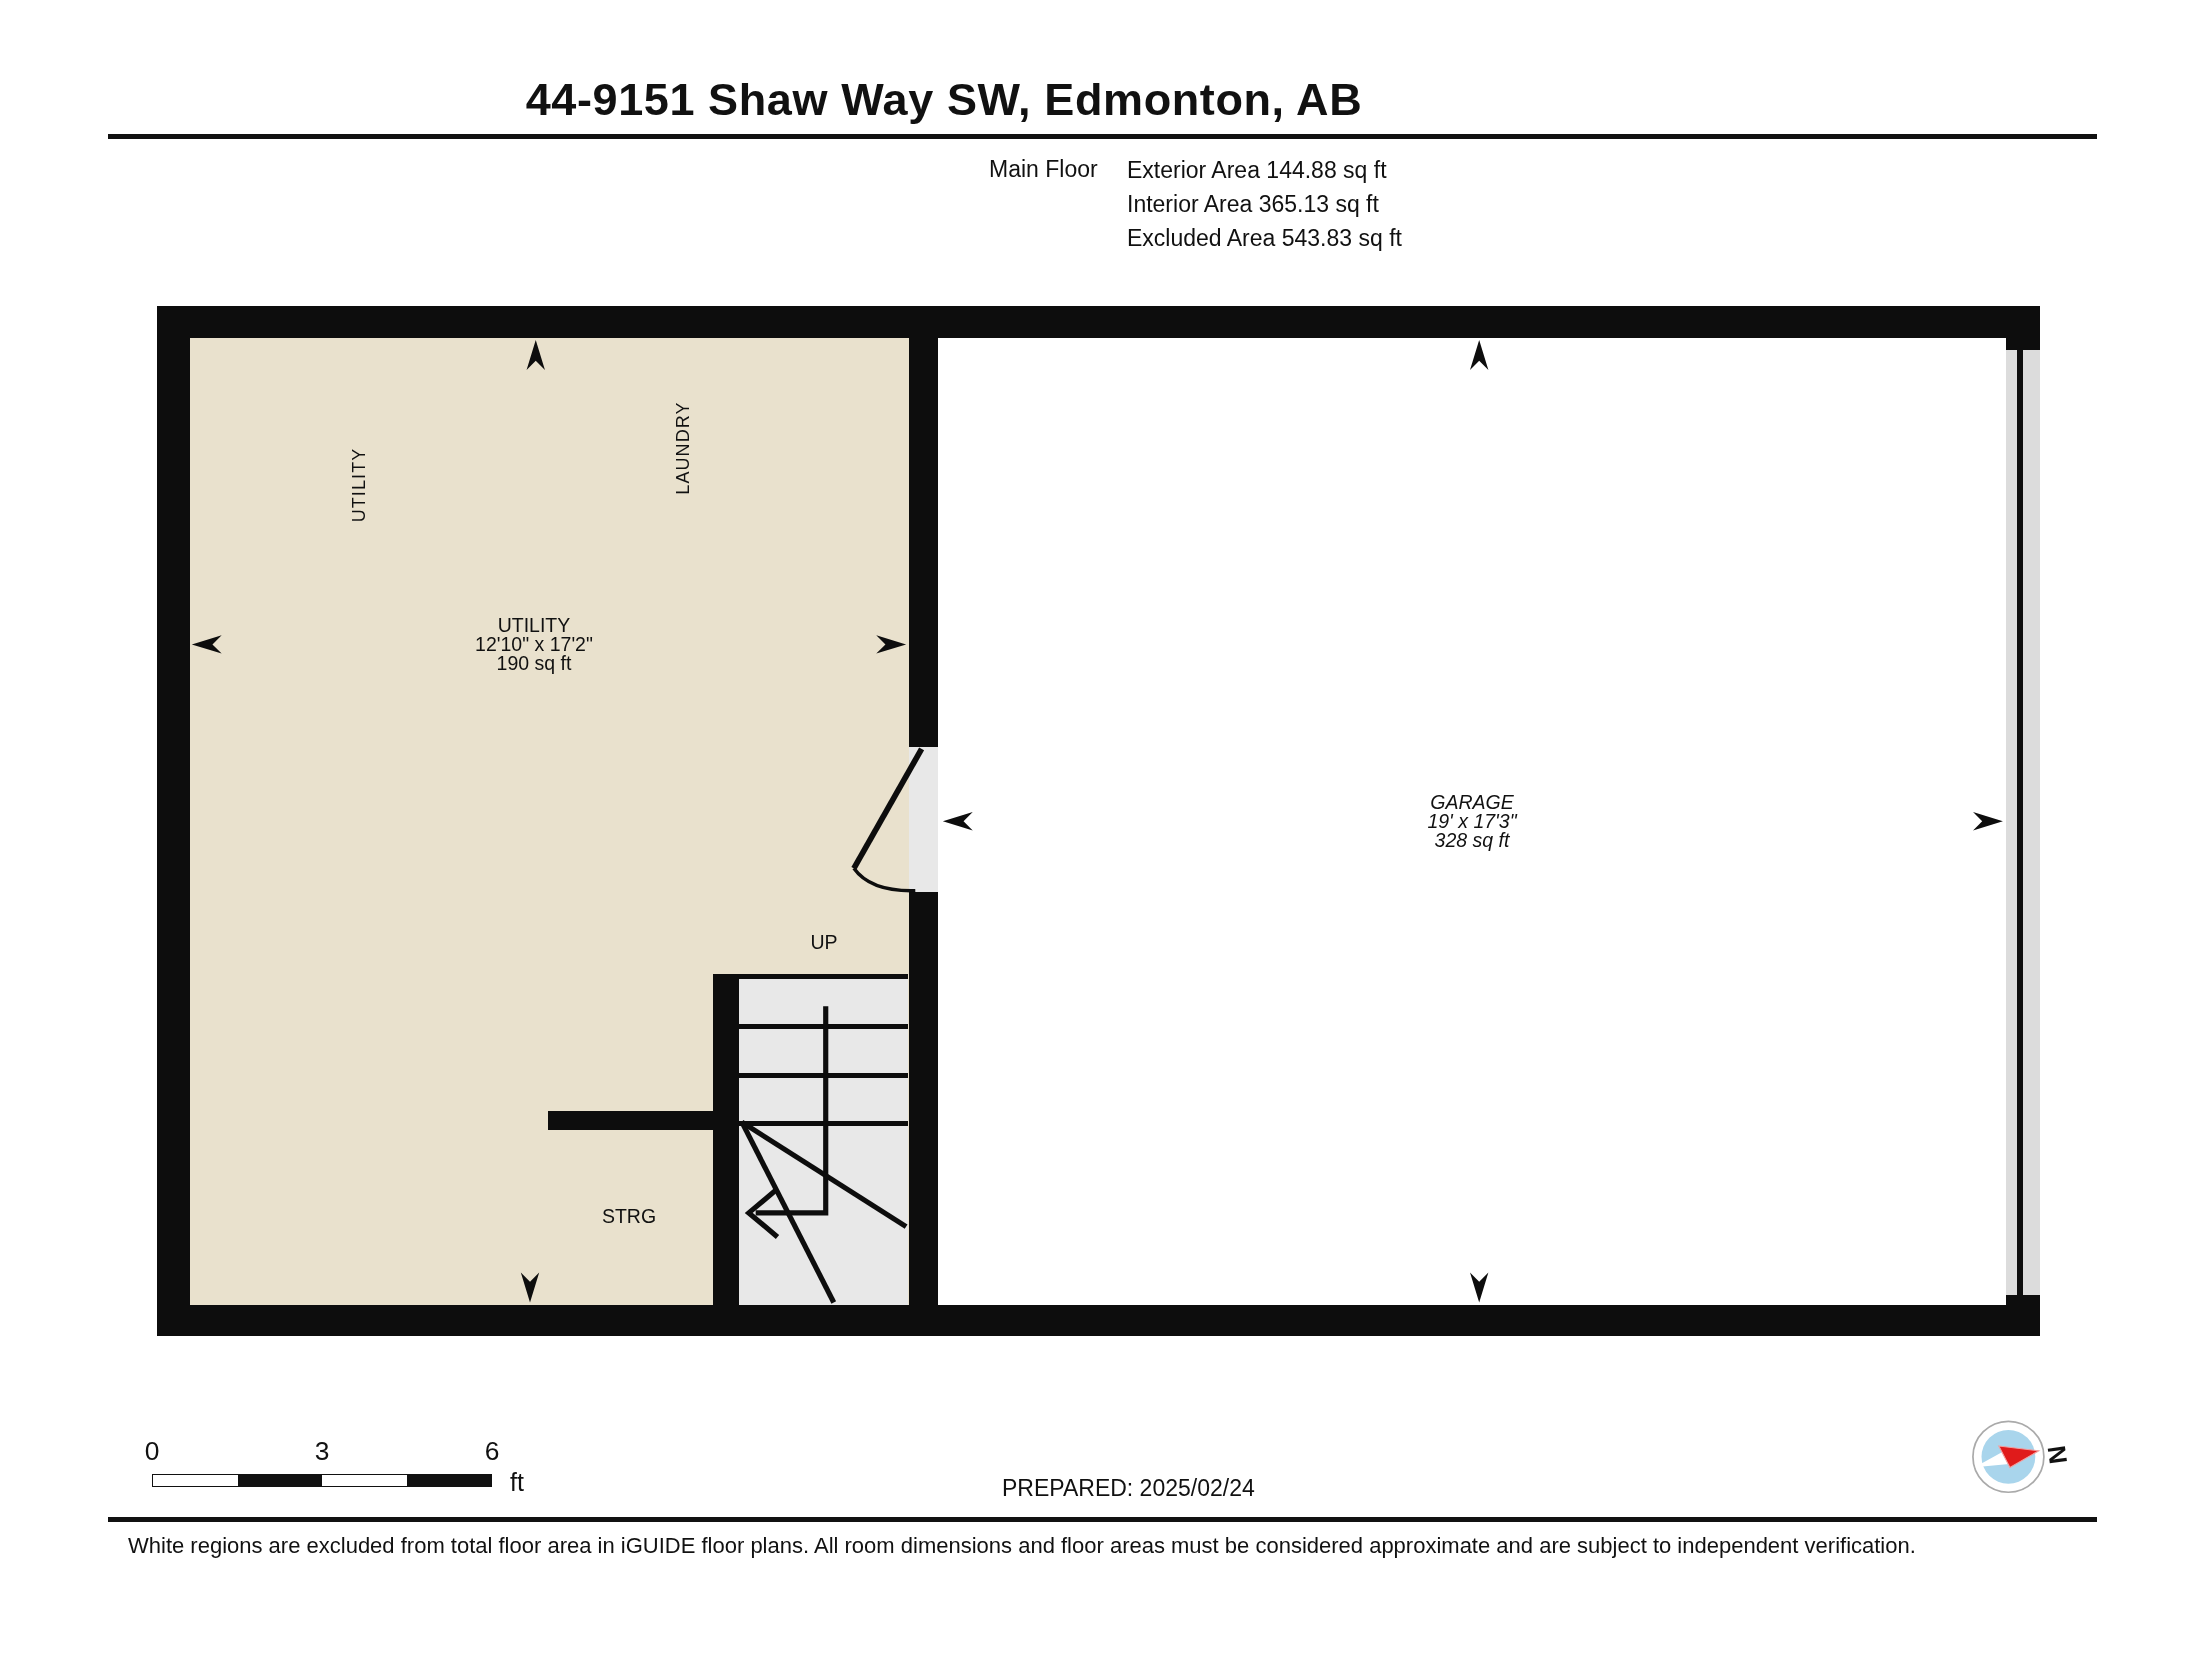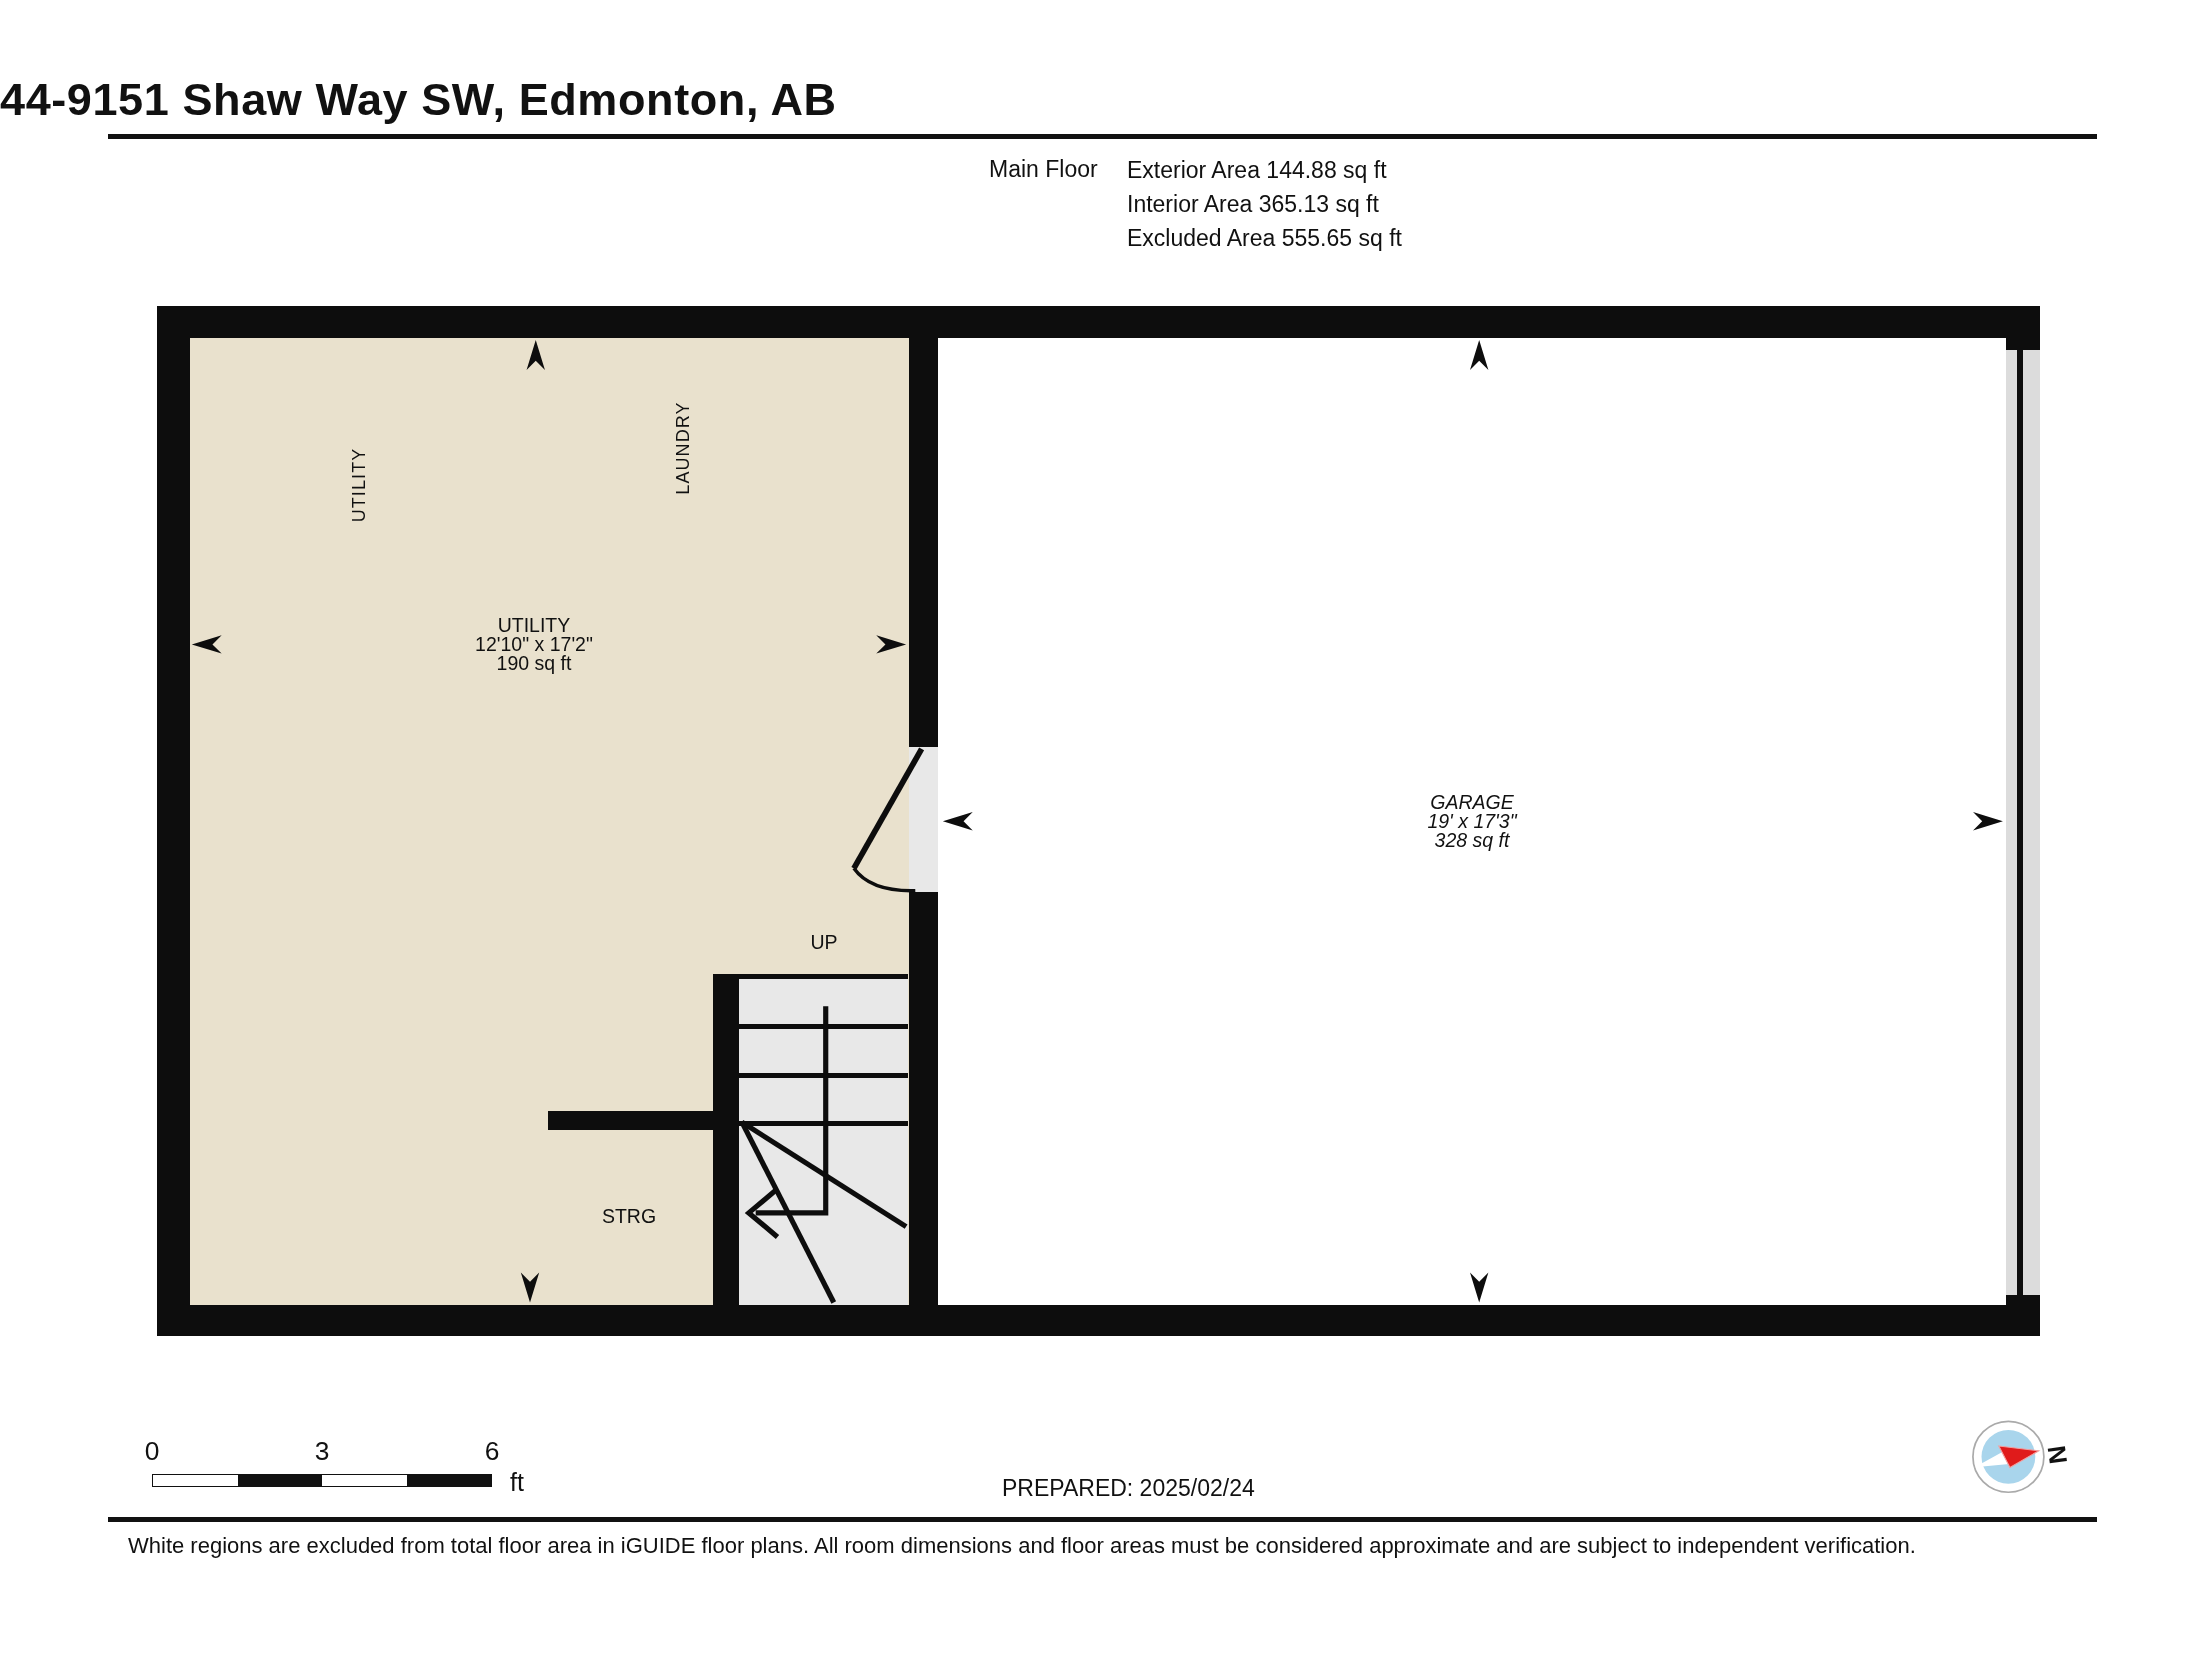--- a/index.html
+++ b/index.html
@@ -2,21 +2,21 @@
 <html style="font-size:9.2px"><head>
 <meta charset="utf-8">
 <style>
   html,body{margin:0;padding:0;background:#ffffff;}
   #canvas{
     position:relative;width:2205px;height:1654px;background:#ffffff;overflow:hidden;
     font-family:"Liberation Sans",sans-serif;color:#111;
   }
   .abs{position:absolute;}
   
-  .page-title{left:0;top:74px;width:1888px;text-align:left;font-size:45px;font-weight:bold;letter-spacing:0.6px;}
+  .page-title{left:0;top:74px;width:1888px;text-align:center;font-size:45px;font-weight:bold;letter-spacing:0.6px;}
   .rule{left:108px;width:1989px;height:5.2px;background:#111;}
   .top-rule{top:134px;}
   .bottom-rule{top:1517px;}
   .floor-label{left:989px;top:156px;font-size:23px;font-weight:normal;}
   .area-lines{left:1127px;top:153px;font-size:23px;line-height:34px;}
   
   .plan{left:157px;top:306px;width:1883px;height:1030px;background:#0d0d0d;}
   .room-utility{left:33px;top:32px;width:719px;height:967px;background:#e9e1cd;}
   .room-garage{left:781px;top:32px;width:1068px;height:967px;background:#ffffff;}
   .garage-door-strip{left:1849px;top:44px;width:34px;height:945px;background:#dcdcdc;}
@@ -46,21 +46,21 @@
 <body>
 
 <div id="canvas">
 
   <div class="abs page-title">44-9151 Shaw Way SW, Edmonton, AB</div>
   <div class="abs rule top-rule"></div>
   <div class="abs floor-label">Main Floor</div>
   <div class="abs area-lines">
     <div>Exterior Area 144.88 sq ft</div>
     <div>Interior Area 365.13 sq ft</div>
-    <div>Excluded Area 555.65 sq ft</div>
+    <div>Excluded Area 543.83 sq ft</div>
   </div>
 
   <div class="abs plan">
     <div class="abs room-utility"></div>
     <div class="abs room-garage"></div>
     <div class="abs garage-door-strip"></div>
     <div class="abs garage-door-line"></div>
     <div class="abs door-opening"></div>
     <div class="abs stair-left-wall"></div>
     <div class="abs strg-wall"></div>

